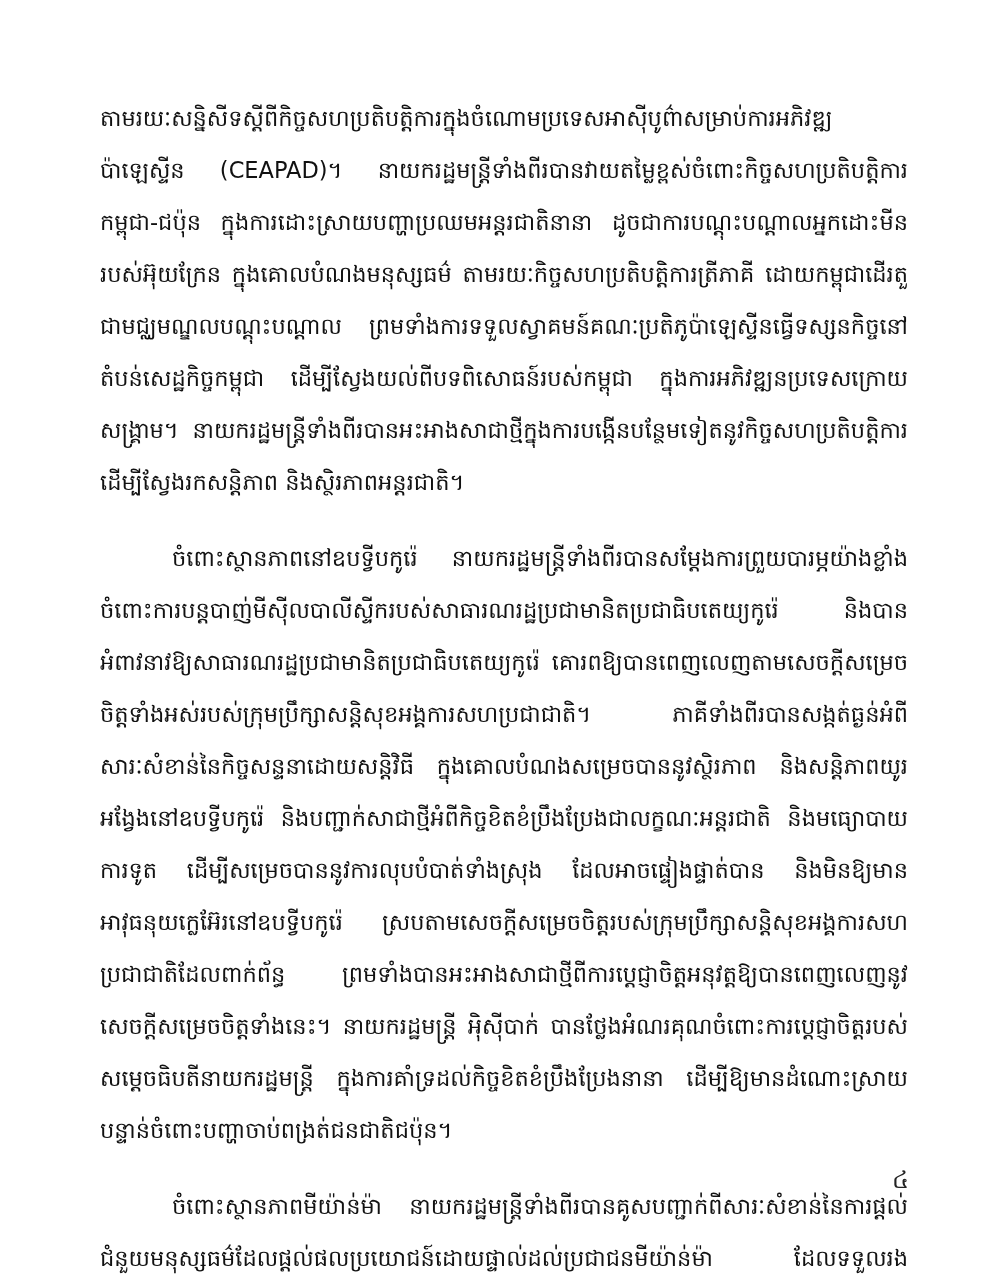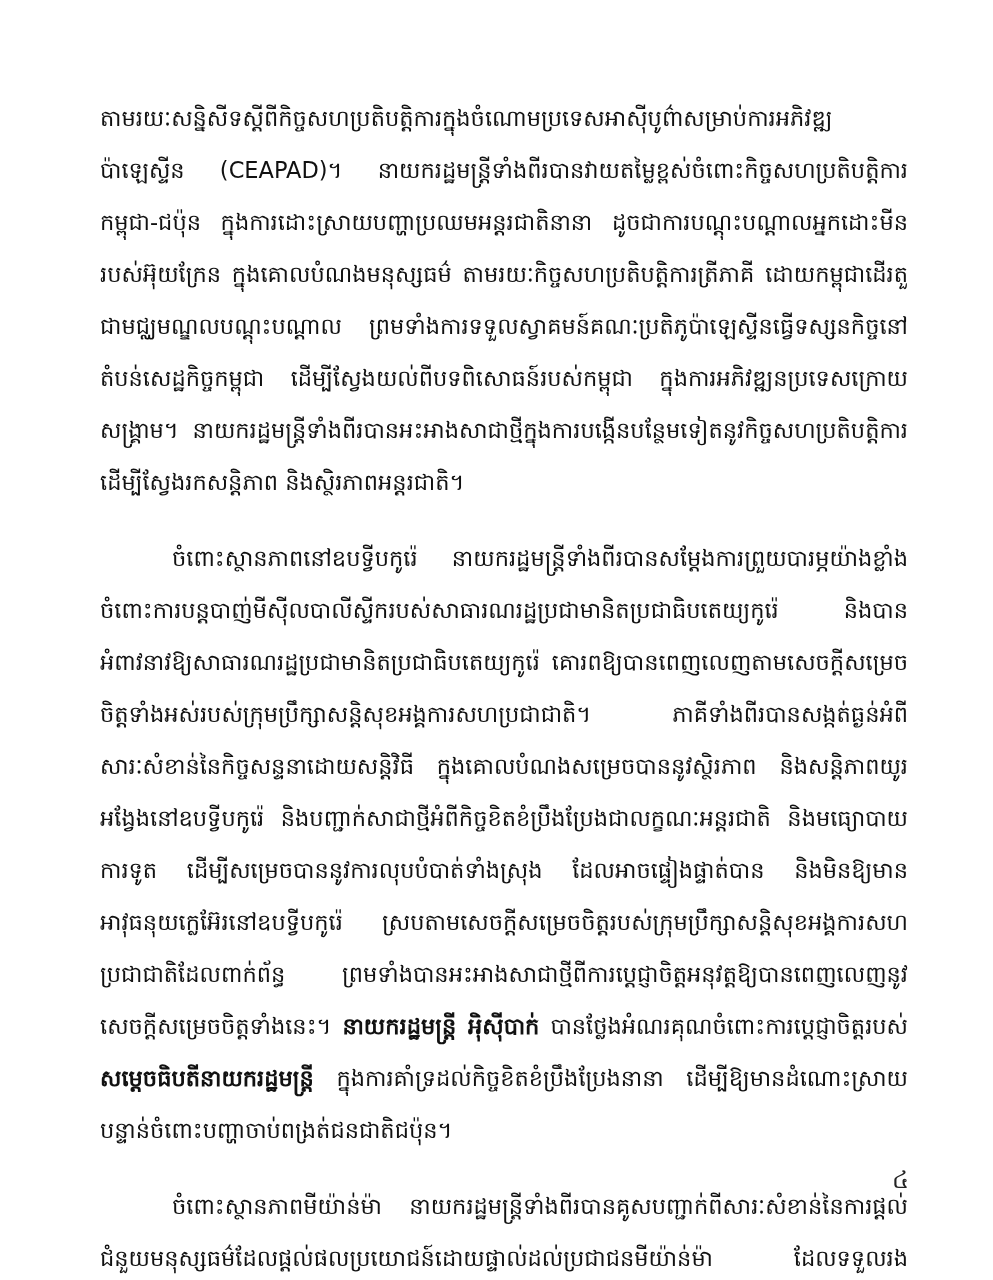--- a/index.html
+++ b/index.html
@@ -27,21 +27,21 @@
     line-height: 52px;
     text-align: justify;
     color: #111111;
     word-break: break-word;
     margin-bottom: 24px;
   }
   .para.indent {
     text-indent: 72px;
   }
   .para .bold {
-    font-weight: bold;
+    font-weight: normal;
   }
   .page-number {
     position: absolute;
     right: 84px;
     bottom: 88px;
     font-size: 24px;
     color: #222222;
     line-height: 1;
   }
 </style>

